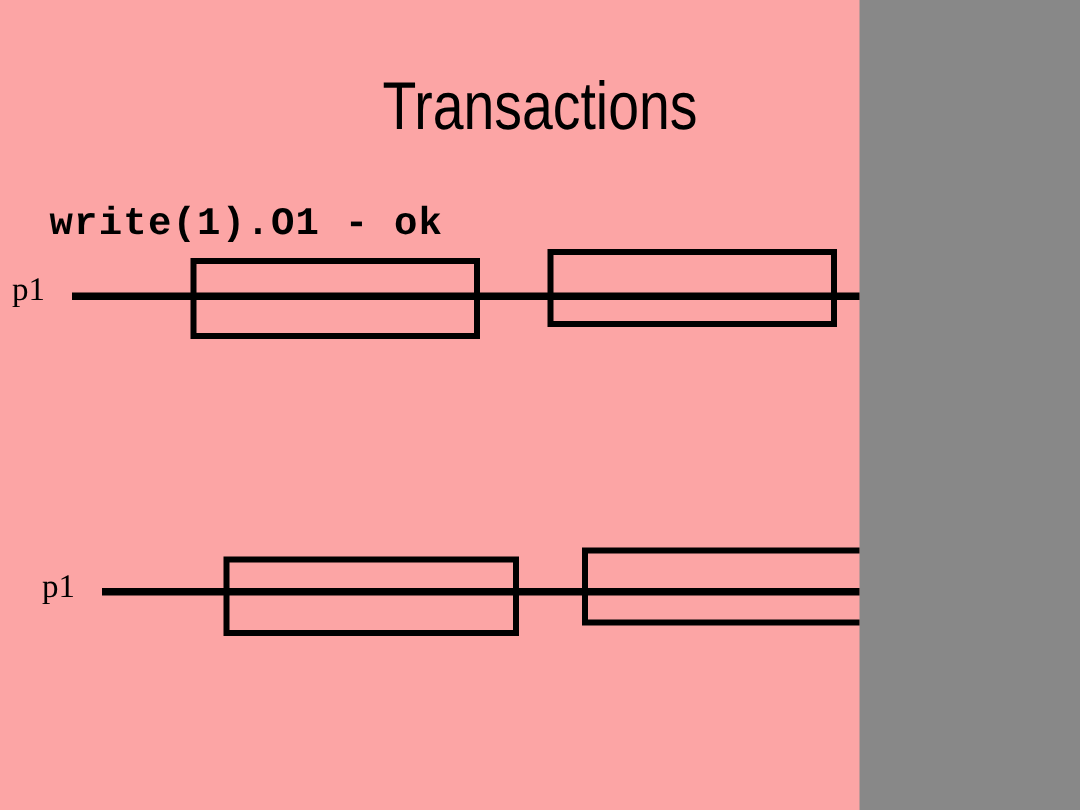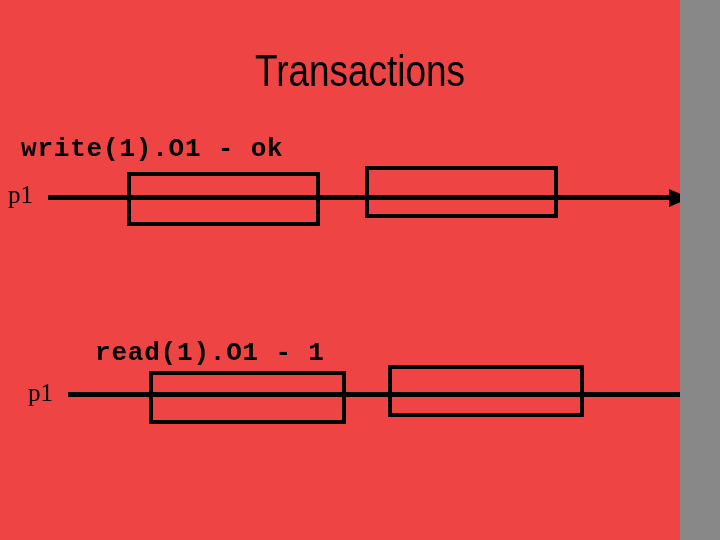--- a/index.html
+++ b/index.html
@@ -2,23 +2,23 @@
 <html><head>
 <meta charset="utf-8">
 <style>
   html, body {
     margin: 0;
     padding: 0;
     background: #888;
   }
   .slide {
     position: relative;
-    width: 680px;
+    width: 573px;
     height: 540px;
-    background: #ef4444;
+    background: #fca5a5;
     overflow: hidden;
     font-family: "Liberation Sans", sans-serif;
     color: #000;
   }
   .title {
     position: absolute;
     top: 48px;
     left: 0;
     width: 720px;
     margin: 0;
@@ -36,21 +36,21 @@
     font-family: "Liberation Mono", monospace;
     font-weight: bold;
     font-size: 26px;
     line-height: 1;
     letter-spacing: 0.8px;
     white-space: pre;
   }
   .proc-label {
     position: absolute;
     font-family: "Liberation Serif", serif;
-    font-size: 25px;
+    font-size: 22px;
     line-height: 1;
   }
   .tl-line {
     position: absolute;
     height: 5px;
     background: #000;
   }
   .arrowhead {
     position: absolute;
     width: 0;
@@ -72,21 +72,21 @@
     width: 40px;
     font-family: "Liberation Serif", serif;
     font-style: italic;
     font-size: 14px;
     line-height: 1;
     color: #000;
     margin-top: 40px;
   }
 
   
-  .t1-label1 { left: 21px;  top: 136px; }
+  .t1-label1 { left: 33px;  top: 136px; }
   .t1-label2 { left: 377px; top: 128px; }
   .t1-proc   { left: 8px;   top: 182px; }
   .t1-line   { left: 48px;  top: 195px; width: 624px; }
   .t1-arrow  { left: 669px; top: 189px; }
   .t1-box1   { left: 127px; top: 172px; width: 193px; height: 54px; }
   .t1-box2   { left: 365px; top: 166px; width: 193px; height: 52px; }
 
   
   .t2-label1 { left: 95px;  top: 340px; }
   .t2-label2 { left: 384px; top: 326px; }
@@ -103,21 +103,20 @@
 
   <h1 class="title">Transactions</h1>
 
   <div class="op-label t1-label1">write(1).O1 - ok</div>
   <div class="proc-label t1-proc">p1</div>
   <div class="tl-line t1-line"></div>
   <div class="arrowhead t1-arrow"></div>
   <div class="op-box t1-box1"></div>
   <div class="op-box t1-box2"></div>
 
-  <div class="op-label t2-label1">read(1).O1 - 1</div>
   <div class="proc-label t2-proc">p1</div>
   <div class="tl-line t2-line"></div>
   <div class="arrowhead t2-arrow"></div>
   <div class="op-box t2-box1"></div>
   <div class="op-box t2-box2"></div>
 
   <div class="page-number">13</div>
 </div>
 
 </body></html>

